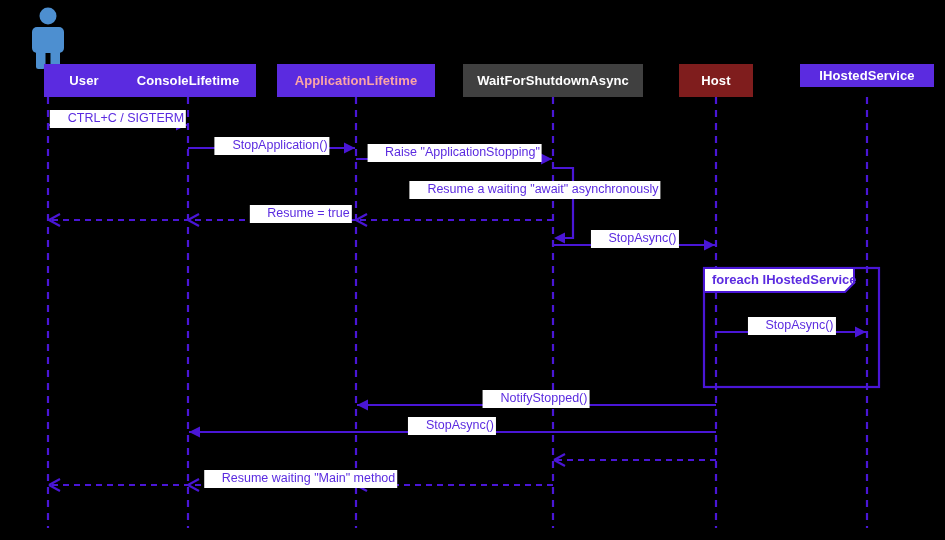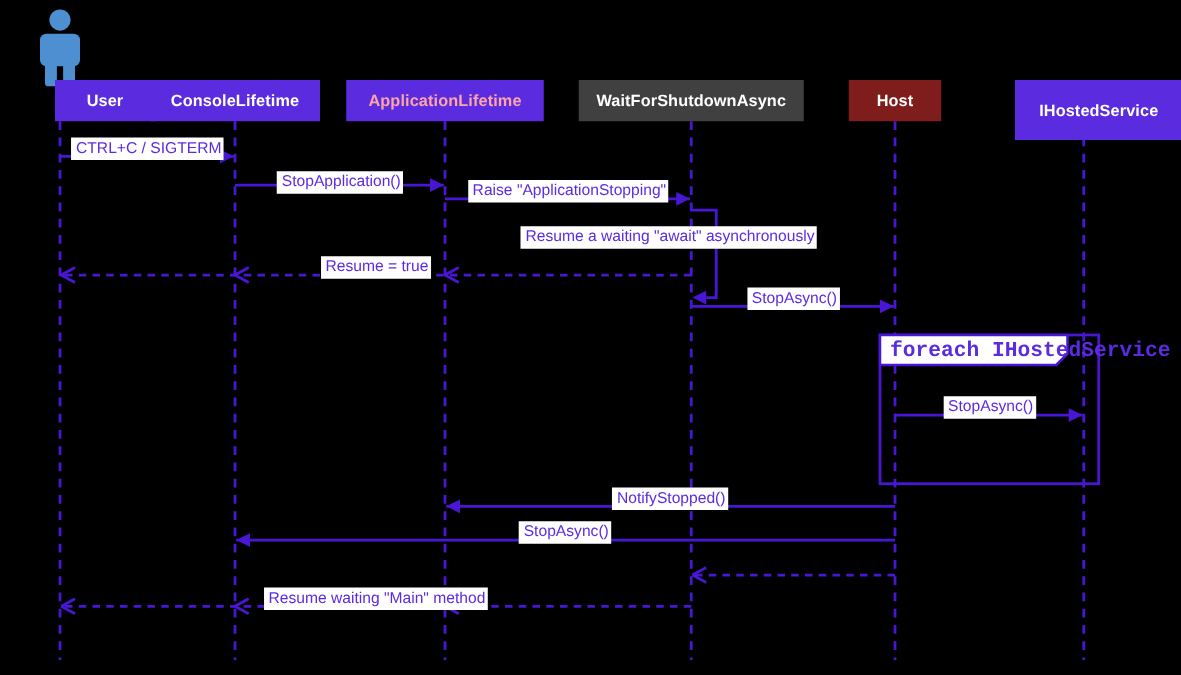--- a/index.html
+++ b/index.html
@@ -38,34 +38,33 @@
     letter-spacing: 0.1px;
     white-space: nowrap;
     user-select: none;
   }
   .msg-label {
     position: absolute;
     background: #ffffff;
     color: #5b2be0;
     font-size: 12.5px;
     line-height: 15px;
-    padding: 1px 2px 2px 4px;
+    padding: 1px 2px 2px 18px;
     white-space: nowrap;
     transform: translateX(-50%);
     user-select: none;
   }
   .frame-label {
     position: absolute;
     color: #5b2be0;
-    font-size: 17px;
+    font-size: 13px;
     font-weight: bold;
     white-space: nowrap;
     user-select: none;
     pointer-events: none;
-    font-family: Liberation Mono, monospace;
   }
 </style>
 </head>
 <body>
 
 <div id="canvas">
 
   <svg class="diagram" id="diagram-svg" viewBox="0 0 945 540" xmlns="http://www.w3.org/2000/svg">
       <line x1="48" y1="97" x2="48" y2="528" stroke="#4a16d6" stroke-width="2.2" stroke-dasharray="7,6"></line>
       <line x1="188" y1="97" x2="188" y2="528" stroke="#4a16d6" stroke-width="2.2" stroke-dasharray="7,6"></line>
@@ -163,21 +162,21 @@
       </div>
       <div class="participant-box" style="left: 277px; top: 64px; width: 158px; height: 33px; background: rgb(91, 43, 224); color: #fca5a5;">
         <span>ApplicationLifetime</span>
       </div>
       <div class="participant-box" style="left: 463px; top: 64px; width: 180px; height: 33px; background: #404040; color: rgb(255, 255, 255);">
         <span>WaitForShutdownAsync</span>
       </div>
       <div class="participant-box" style="left: 679px; top: 64px; width: 74px; height: 33px; background: #7f1d1d; color: rgb(255, 255, 255);">
         <span>Host</span>
       </div>
-      <div class="participant-box" style="left: 800px; top: 64px; width: 134px; height: 48px; background: rgb(91, 43, 224); color: rgb(255, 255, 255); margin-left: 12px;">
+      <div class="participant-box" style="left: 800px; top: 64px; width: 134px; height: 23px; background: rgb(91, 43, 224); color: rgb(255, 255, 255);">
         <span>IHostedService</span>
       </div>
     </div>
   <div id="message-labels">
       <div class="msg-label" style="left: 118px; top: 110px;">CTRL+C / SIGTERM</div>
       <div class="msg-label" style="left: 272px; top: 137px;">StopApplication()</div>
       <div class="msg-label" style="left: 454.5px; top: 144px;">Raise "ApplicationStopping"</div>
       <div class="msg-label" style="left: 535px; top: 181px;">Resume a waiting "await" asynchronously</div>
       <div class="msg-label" style="left: 300.5px; top: 205px;">Resume = true</div>
       <div class="msg-label" style="left: 634.5px; top: 230px;">StopAsync()</div>

